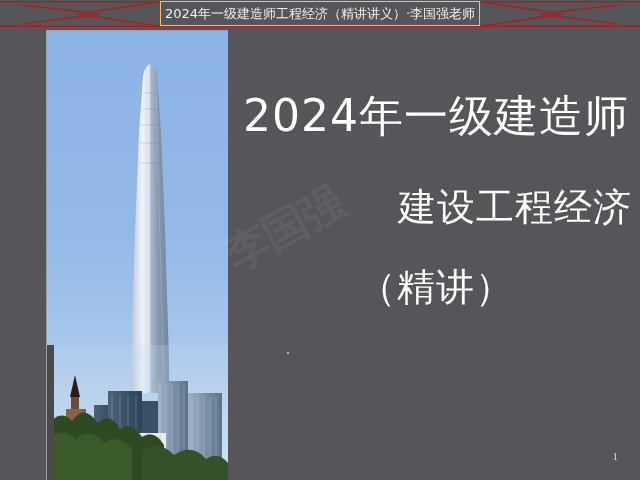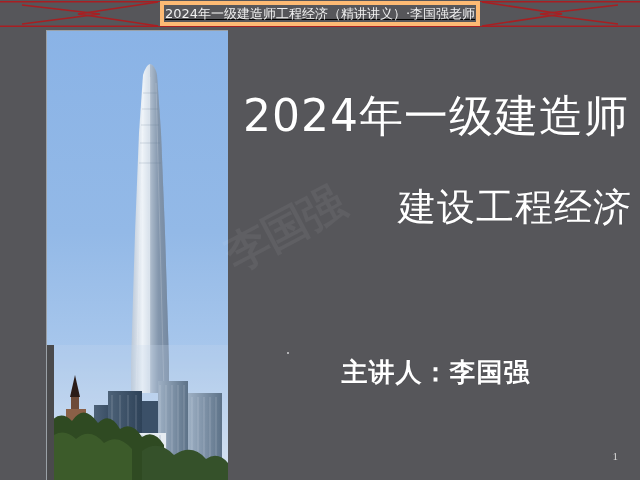--- a/index.html
+++ b/index.html
@@ -50,27 +50,26 @@
   }
   .chev-left  { left: 0; }
   .chev-right { right: 0; }
 
   .banner-titlebox {
     position: absolute;
     left: 160px;
     top: 1px;
     width: 320px;
     height: 25px;
-    border: 4px solid #fdba74;
+    border: 1px solid #fdba74;
     box-sizing: border-box;
     display: flex;
     align-items: center;
     justify-content: center;
     background: #56565a;
-    text-decoration: underline;
   }
   .banner-title {
     color: #f0f0f0;
     font-size: 13px;
     letter-spacing: 0px;
     white-space: nowrap;
     font-family: "DejaVu Sans", "Liberation Sans", sans-serif;
   }
 
   
@@ -291,20 +290,20 @@
     </svg>
 
     <div class="photo-frame"></div>
   </div>
 
   <div class="watermark">李国强</div>
 
   <div class="textcol">
     <div class="tline tline-1">2024年一级建造师</div>
     <div class="tline tline-2">建设工程经济</div>
-    <div class="tline tline-4">主讲人：李国强</div>
+    <div class="tline tline-3">（精讲）</div>
   </div>
 
   <div class="bullet-dot"></div>
 
   <div class="pagenum">1</div>
 
 </div>
 
 </body></html>

